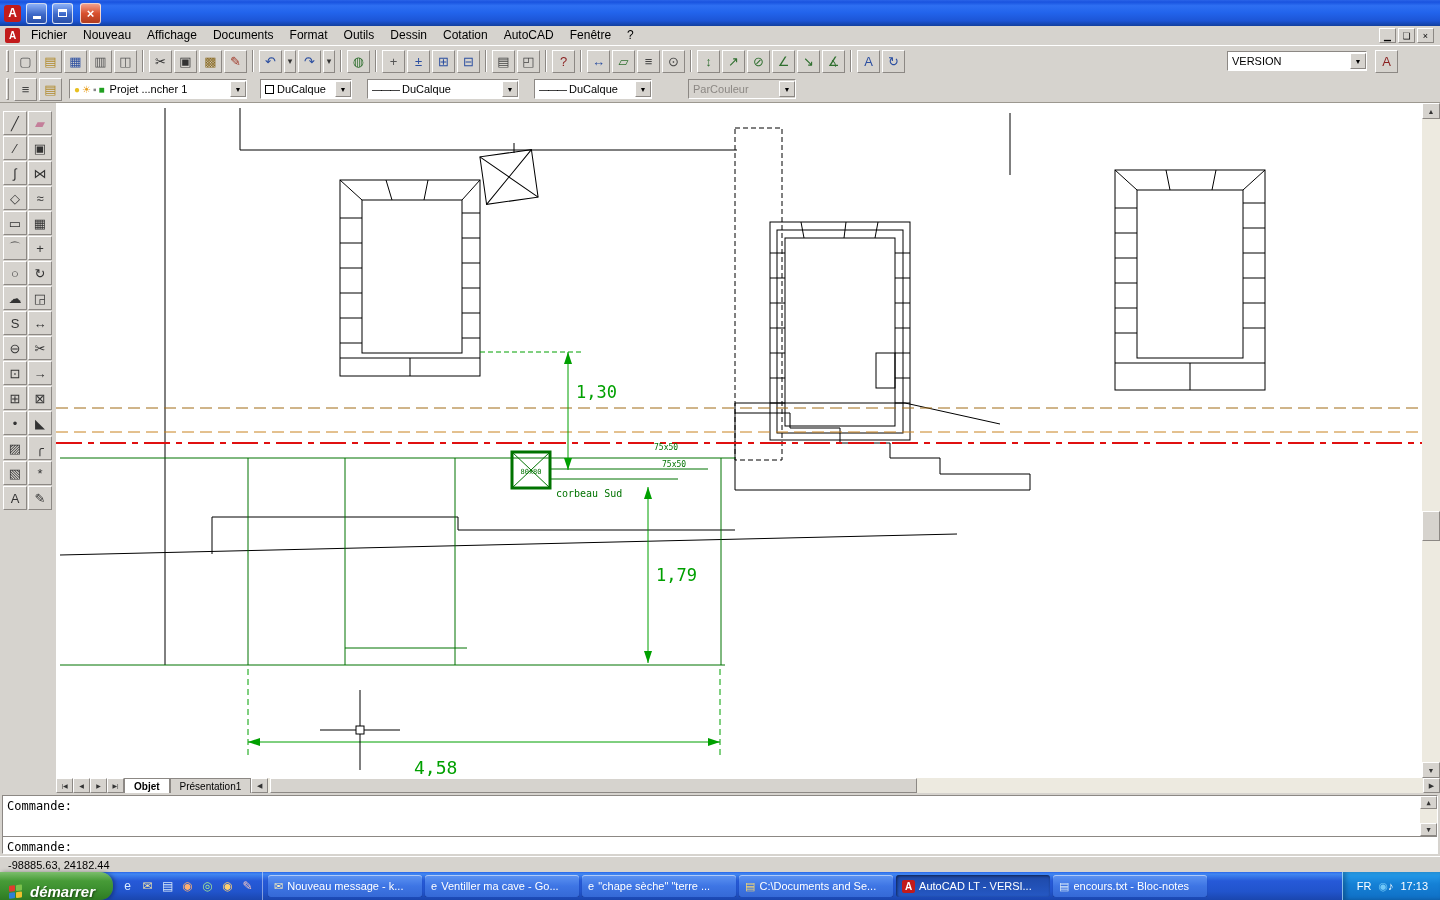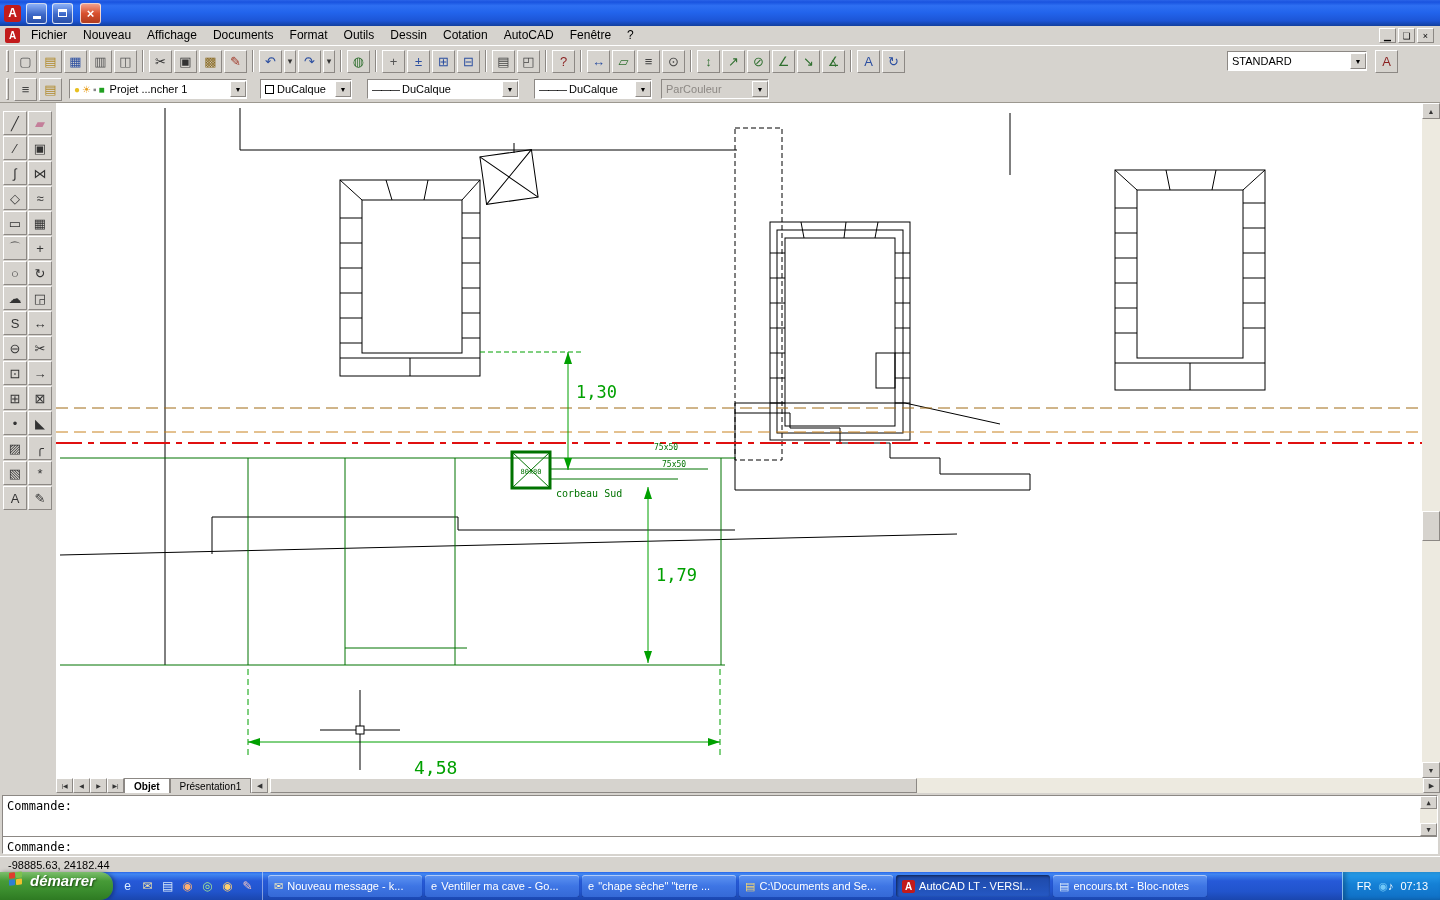--- a/index.html
+++ b/index.html
@@ -113,21 +113,21 @@
   #status-toggles { display:flex; align-items:center; }
   .toggle { padding:0 6px; margin:0 2px; color:#000; height:14px; line-height:14px; }
   .toggle.on { border:1px solid; border-color:#8C8884 #FFFFFF #FFFFFF #8C8884; }
 
   
   #taskbar { position:absolute; top:872px; left:0; width:1440px; height:28px;
     background:linear-gradient(180deg,#2A66E8 0%,#4187F2 7%,#2659D8 32%,#2154CC 70%,#1A46AE 100%);
     display:flex; align-items:center; }
   #start-button { height:28px; padding:0 18px 0 9px; border-radius:0 13px 13px 0;
     background:linear-gradient(180deg,#7CBE6C 0%,#479B37 32%,#3C8F2F 62%,#2E7A22 100%);
-    display:flex; align-items:flex-start; gap:6px; color:#fff; font-weight:bold; font-style:italic;
+    display:flex; align-items:flex-end; gap:6px; color:#fff; font-weight:bold; font-style:italic;
     font-size:15px; text-shadow:1px 1px 2px #1E4A14; box-shadow:2px 0 4px rgba(0,0,0,.35); flex:0 0 auto; }
   #start-flag { width:15px; height:15px; display:grid; grid-template-columns:6px 6px; grid-template-rows:6px 6px;
     gap:1px; transform:skewY(-6deg); }
   #start-flag span { border-radius:1px; }
   #quick-launch { display:flex; align-items:center; padding:0 7px; gap:5px;
     border-right:1px solid rgba(255,255,255,.45); height:100%; flex:0 0 auto; }
   .ql-icon { font-size:12px; width:15px; text-align:center; }
   #task-buttons { flex:1; display:flex; gap:3px; padding:0 5px; overflow:hidden; align-items:center; }
   .task-btn { flex:1; max-width:154px; height:22px; border-radius:3px;
     background:linear-gradient(180deg,#5E94F2 0%,#3E75E4 50%,#3569D6 100%);
@@ -286,21 +286,21 @@
       </div>
       <div class="tb-sep"></div>
       <div class="tb-btn">
         <span style="color: rgb(43, 78, 160);">A</span>
       </div>
       <div class="tb-btn">
         <span style="color: rgb(43, 78, 160);">↻</span>
       </div>
     </div>
   <div class="combo" id="style-combo" style="width:140px;margin-left:auto;">
-    <span class="combo-value">STANDARD</span>
+    <span class="combo-value">VERSION</span>
     <span class="combo-arrow">▼</span>
   </div>
   <div class="tb-btn" style="margin:0 36px 0 8px;">
     <span style="color:#8A1F1F">A</span>
   </div>
 </div>
 
 <div id="toolbar2">
   <div class="grip"></div>
   <div id="toolbar2-lead">
@@ -324,21 +324,21 @@
   <div class="combo" style="width:152px;margin-left:15px;">
     <span class="line-preview">———</span>
     <span class="combo-value">DuCalque</span>
     <span class="combo-arrow">▼</span>
   </div>
   <div class="combo" style="width:118px;margin-left:15px;">
     <span class="line-preview">———</span>
     <span class="combo-value">DuCalque</span>
     <span class="combo-arrow">▼</span>
   </div>
-  <div class="combo disabled" style="width:108px;margin-left:9px;">
+  <div class="combo disabled" style="width:108px;margin-left:36px;">
     <span class="combo-value">ParCouleur</span>
     <span class="combo-arrow">▼</span>
   </div>
 </div>
 
 <div id="workarea">
 
   <div id="palette">
       <div class="tb-btn">
         <span style="color: rgb(51, 51, 51);">╱</span>
@@ -639,15 +639,15 @@
         <span class="task-label">AutoCAD LT - VERSI...</span>
       </div>
       <div class="task-btn">
         <span class="task-ico" style="color: rgb(216, 232, 248);">▤</span>
         <span class="task-label">encours.txt - Bloc-notes</span>
       </div>
     </div>
   <div id="tray">
     <span>FR</span>
     <span id="tray-icons"><span class="tray-ico" style="color: rgb(112, 200, 248);">◉</span><span class="tray-ico" style="color: rgb(255, 255, 255);">♪</span></span>
-    <span>07:13</span>
+    <span>17:13</span>
   </div>
 </div>
 
 </body></html>

